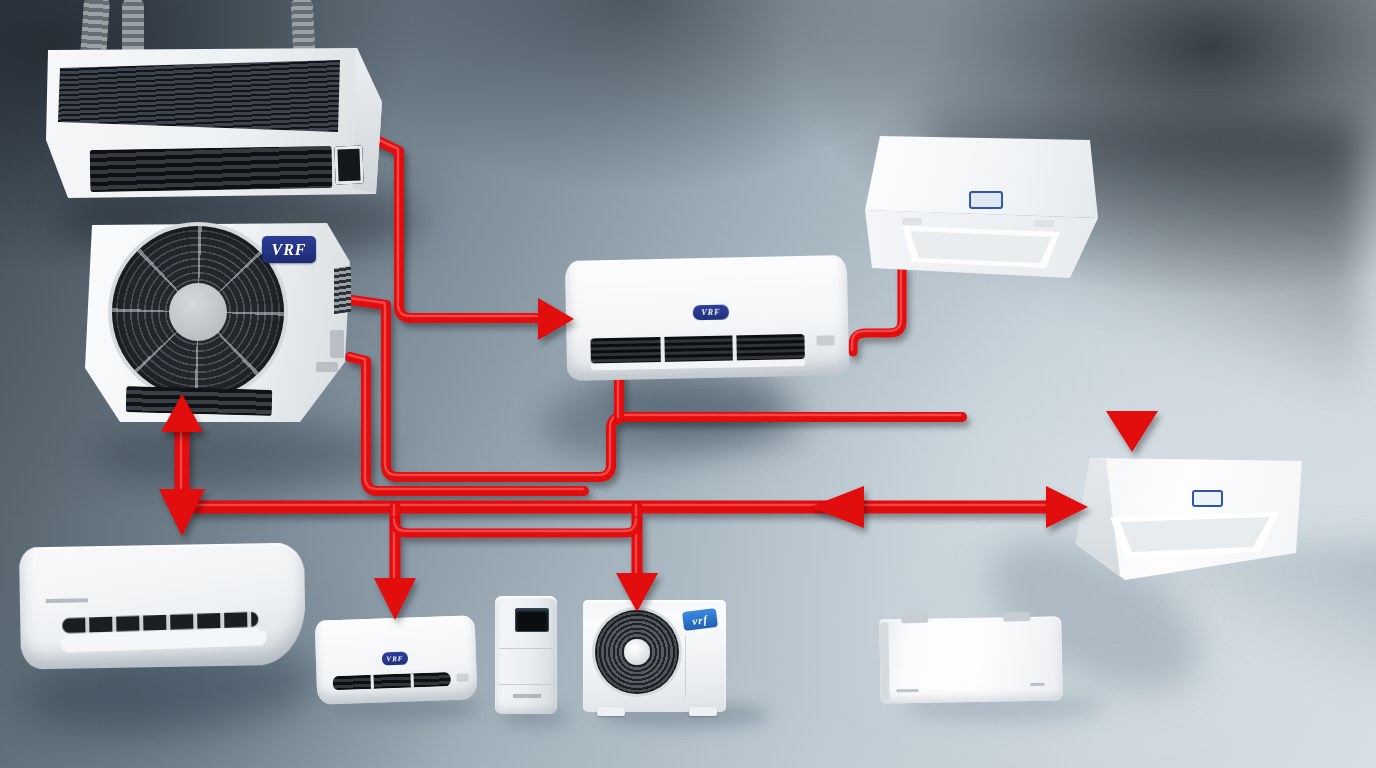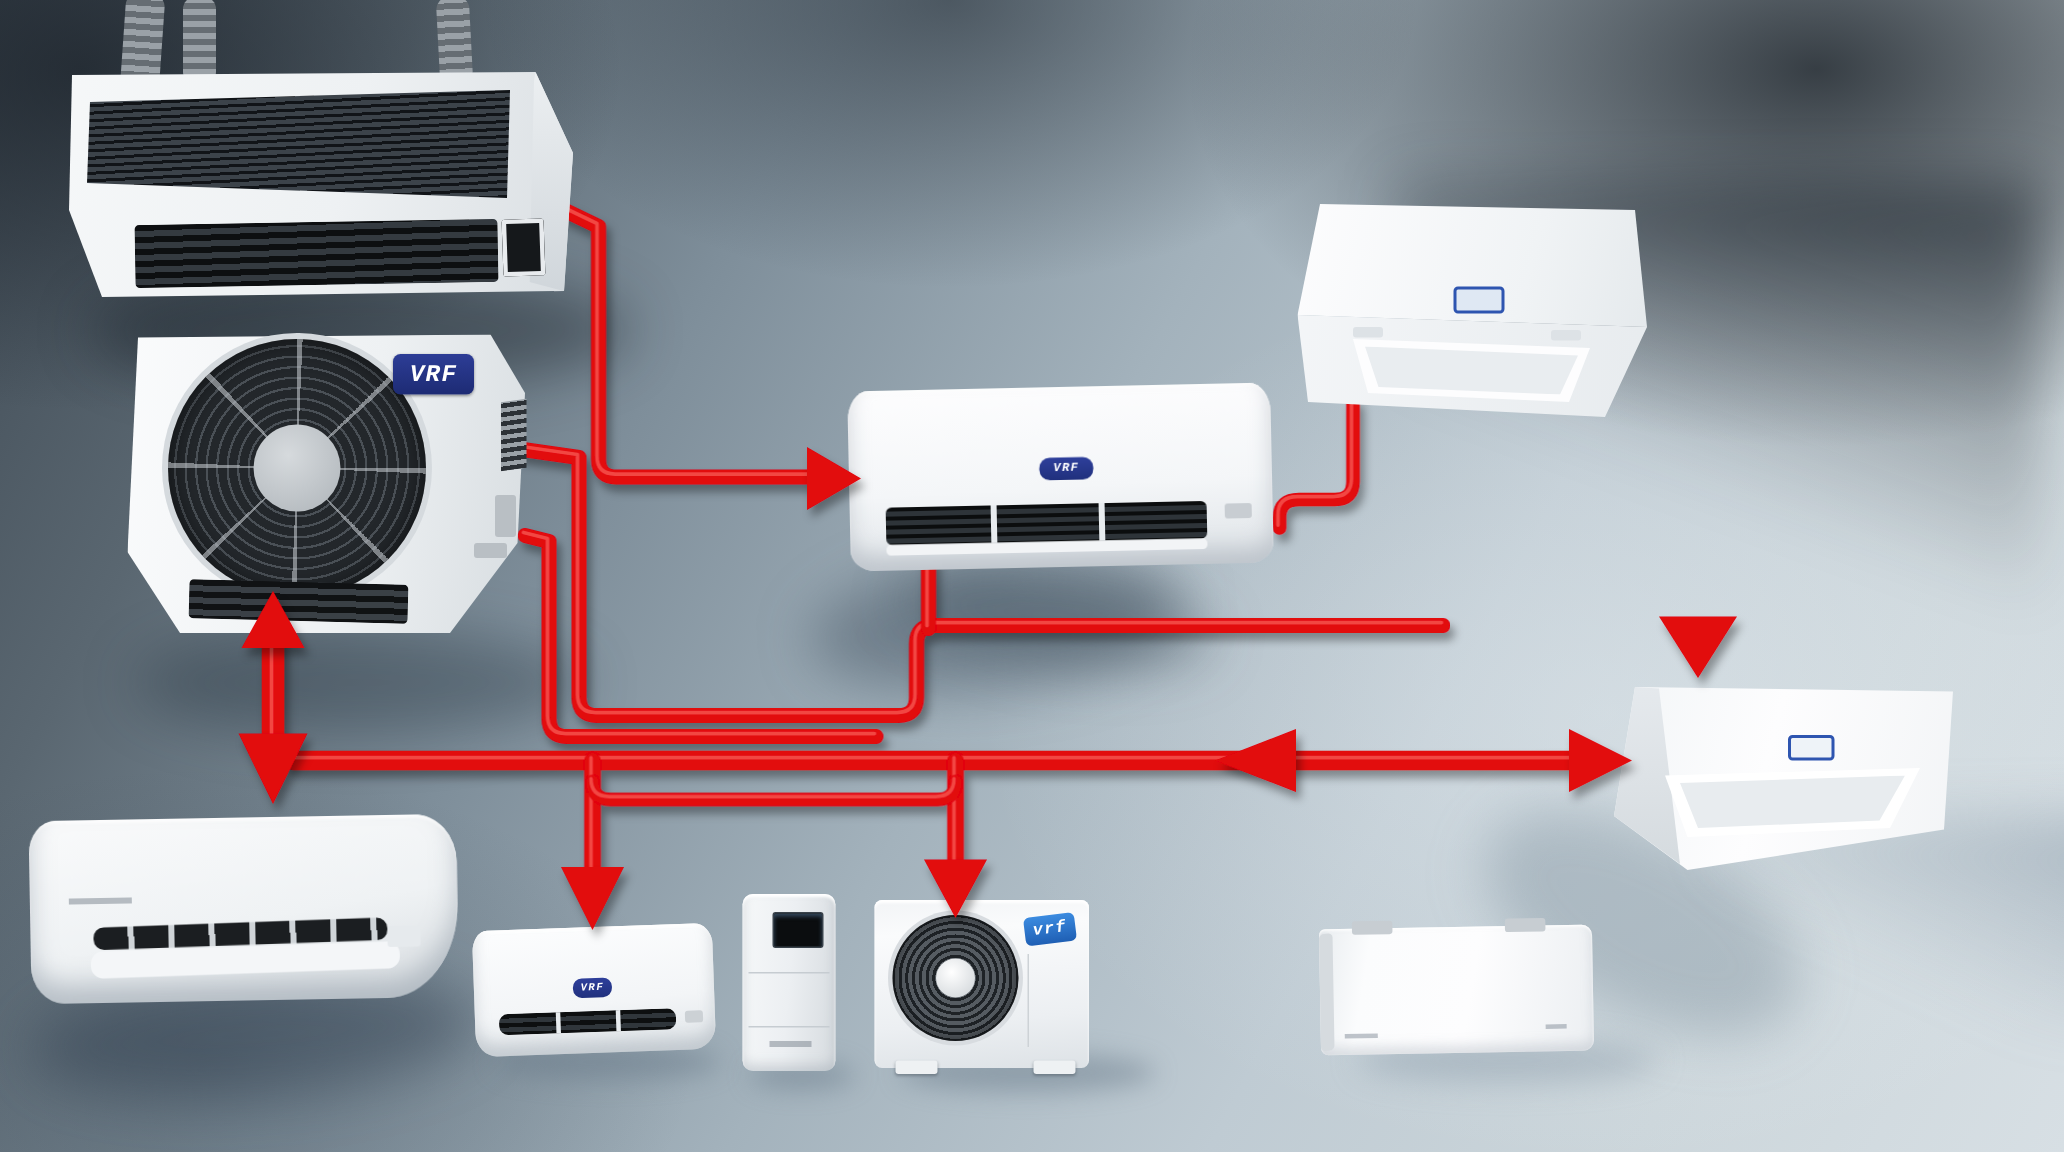--- a/index.html
+++ b/index.html
@@ -1,17 +1,17 @@
 <!DOCTYPE html>
 <html><head>
 <meta charset="utf-8">
 <style>
   html,body{margin:0;padding:0;background:#222;}
   .canvas{position:relative;width:1376px;height:768px;overflow:hidden;
-    font-family:Liberation Mono, monospace;}
+    font-family:Liberation Serif, serif;}
   .bg{position:absolute;inset:0;
     background:
       radial-gradient(ellipse 700px 420px at 88% 6%, rgba(16,22,28,.78), transparent 60%),
       radial-gradient(ellipse 600px 380px at 4% 6%, rgba(20,26,33,.65), transparent 60%),
       radial-gradient(ellipse 520px 320px at 46% 0%, rgba(30,38,46,.55), transparent 60%),
       radial-gradient(ellipse 700px 500px at 78% 62%, rgba(238,244,248,.35), transparent 60%),
       radial-gradient(ellipse 500px 300px at 10% 92%, rgba(60,74,86,.35), transparent 65%),
       linear-gradient(118deg,#3f4a54 0%,#5a6771 16%,#7e8e9a 32%,#a3b2bc 50%,#bfcbd3 68%,#ccd6db 84%,#d7dfe4 100%);}
   .sh{position:absolute;filter:blur(18px);border-radius:50%;}
   svg.layer{position:absolute;inset:0;pointer-events:none;}

